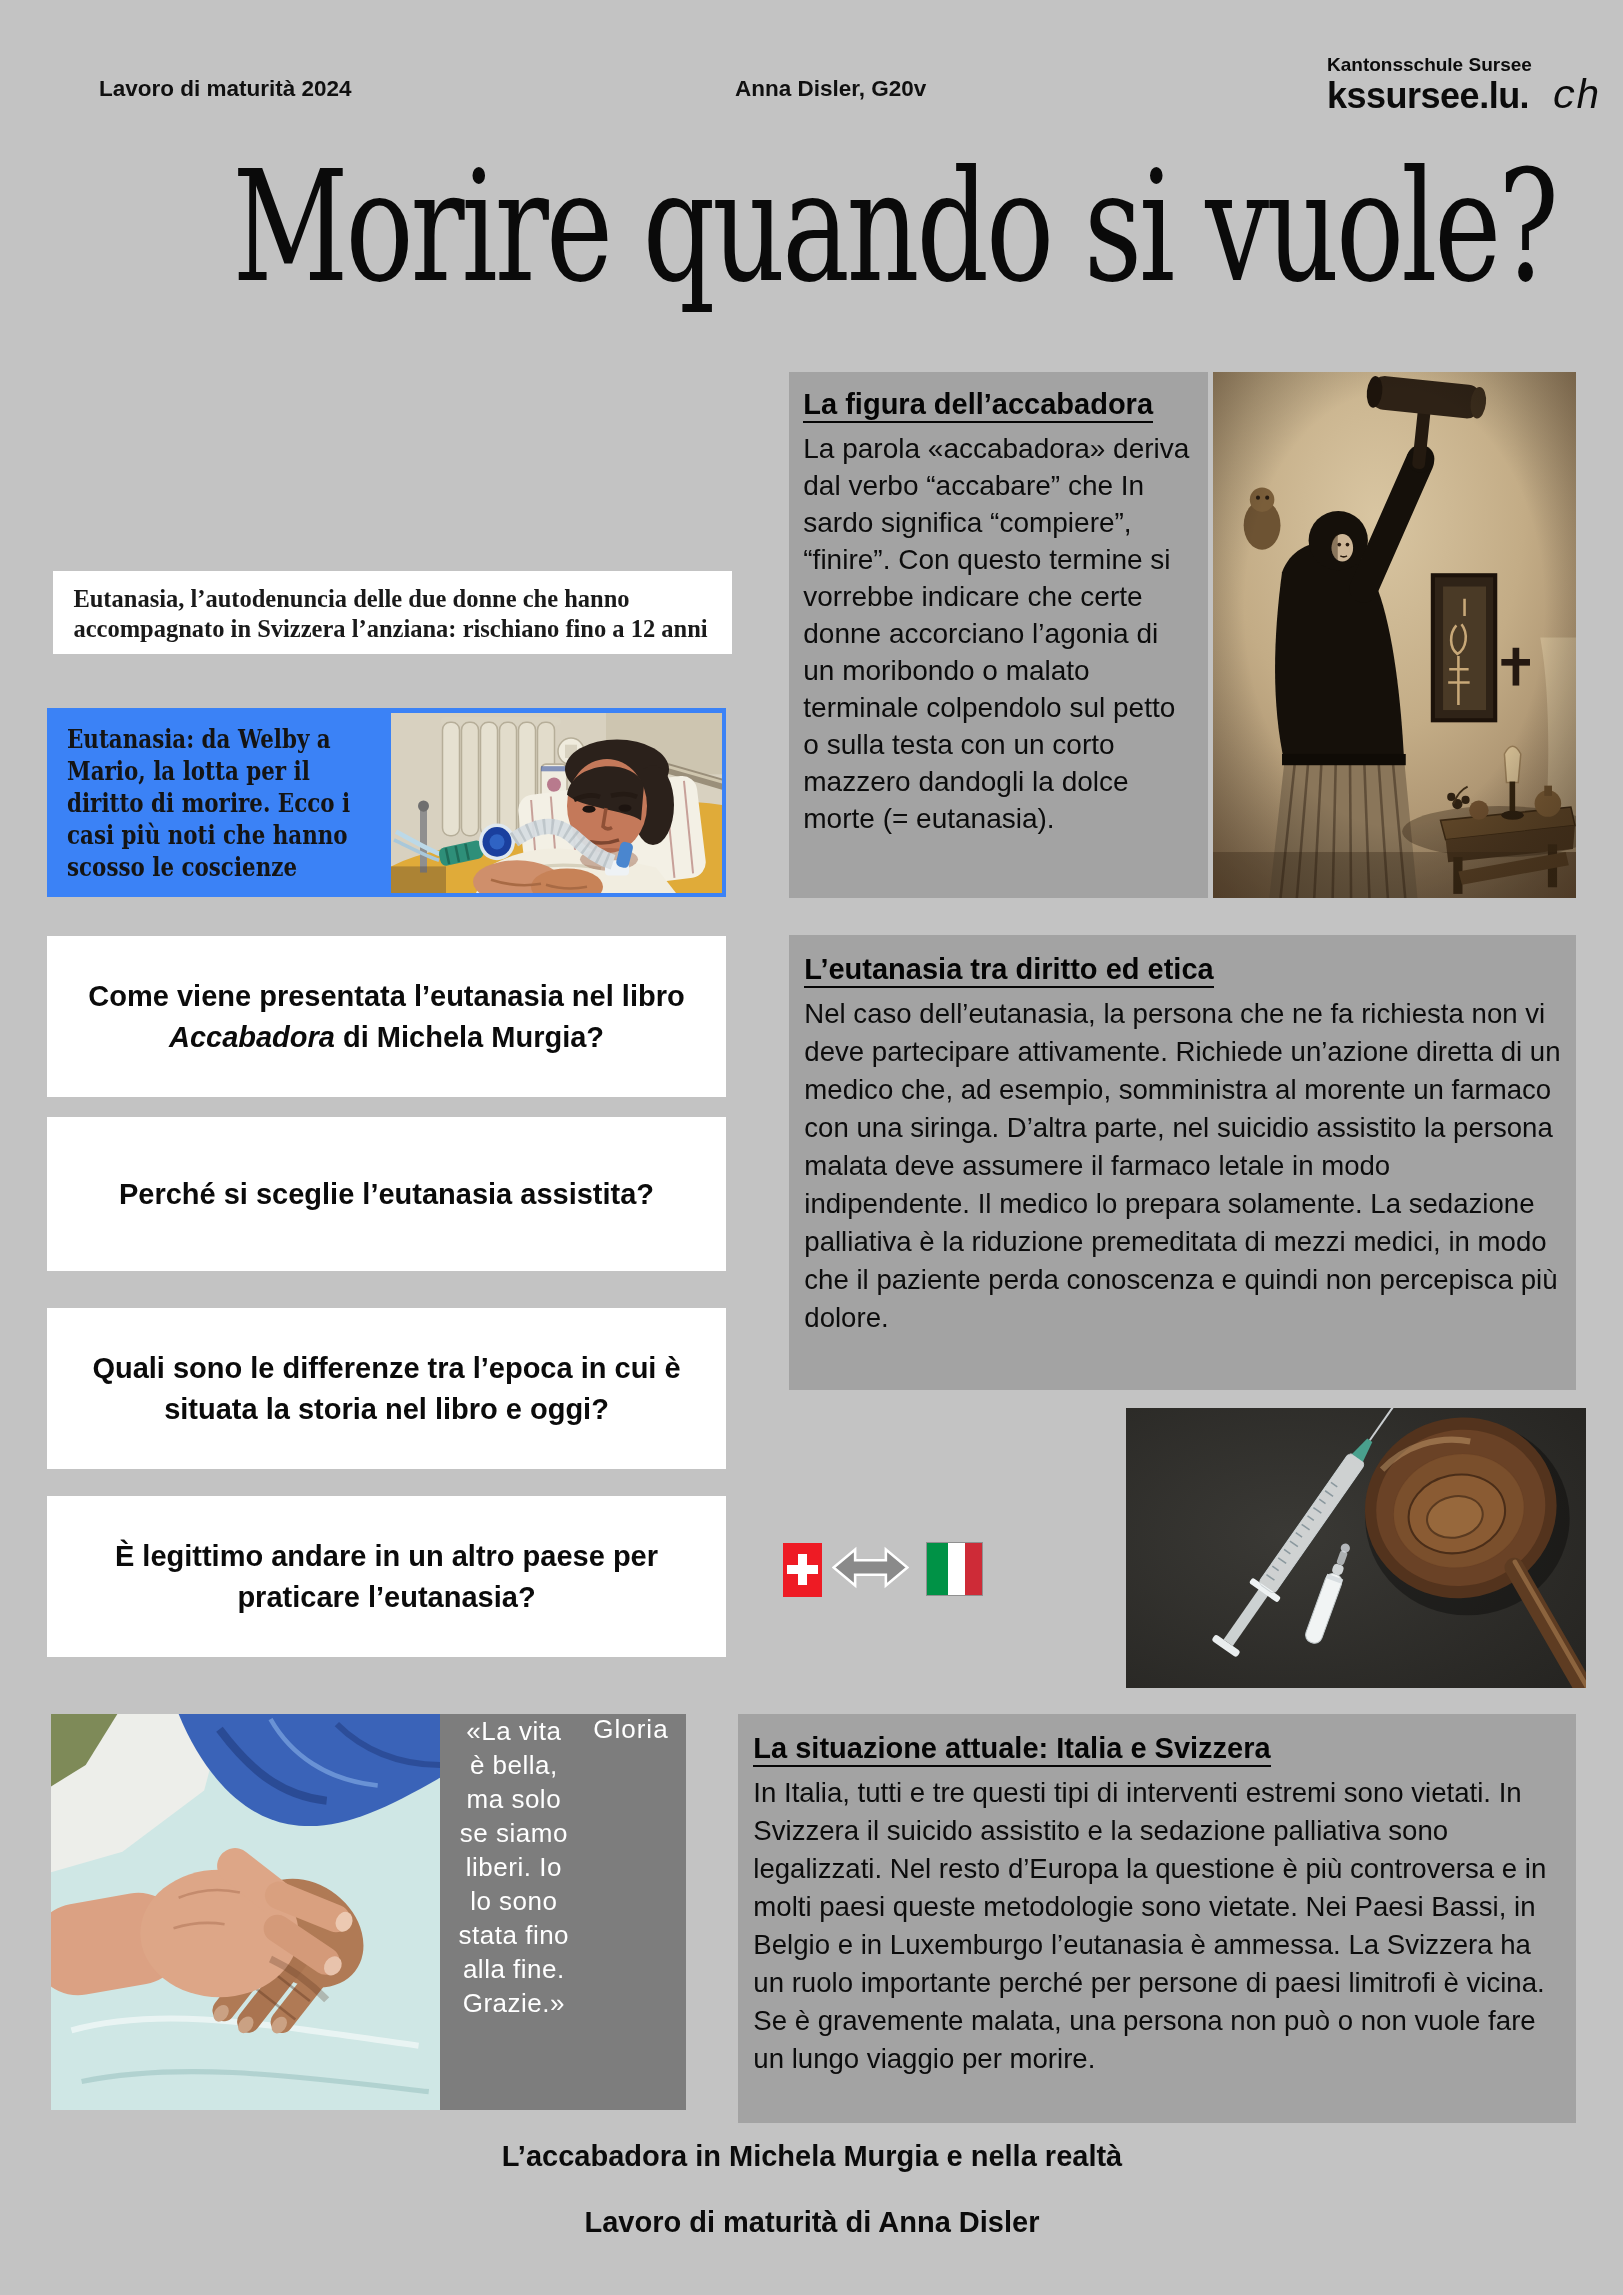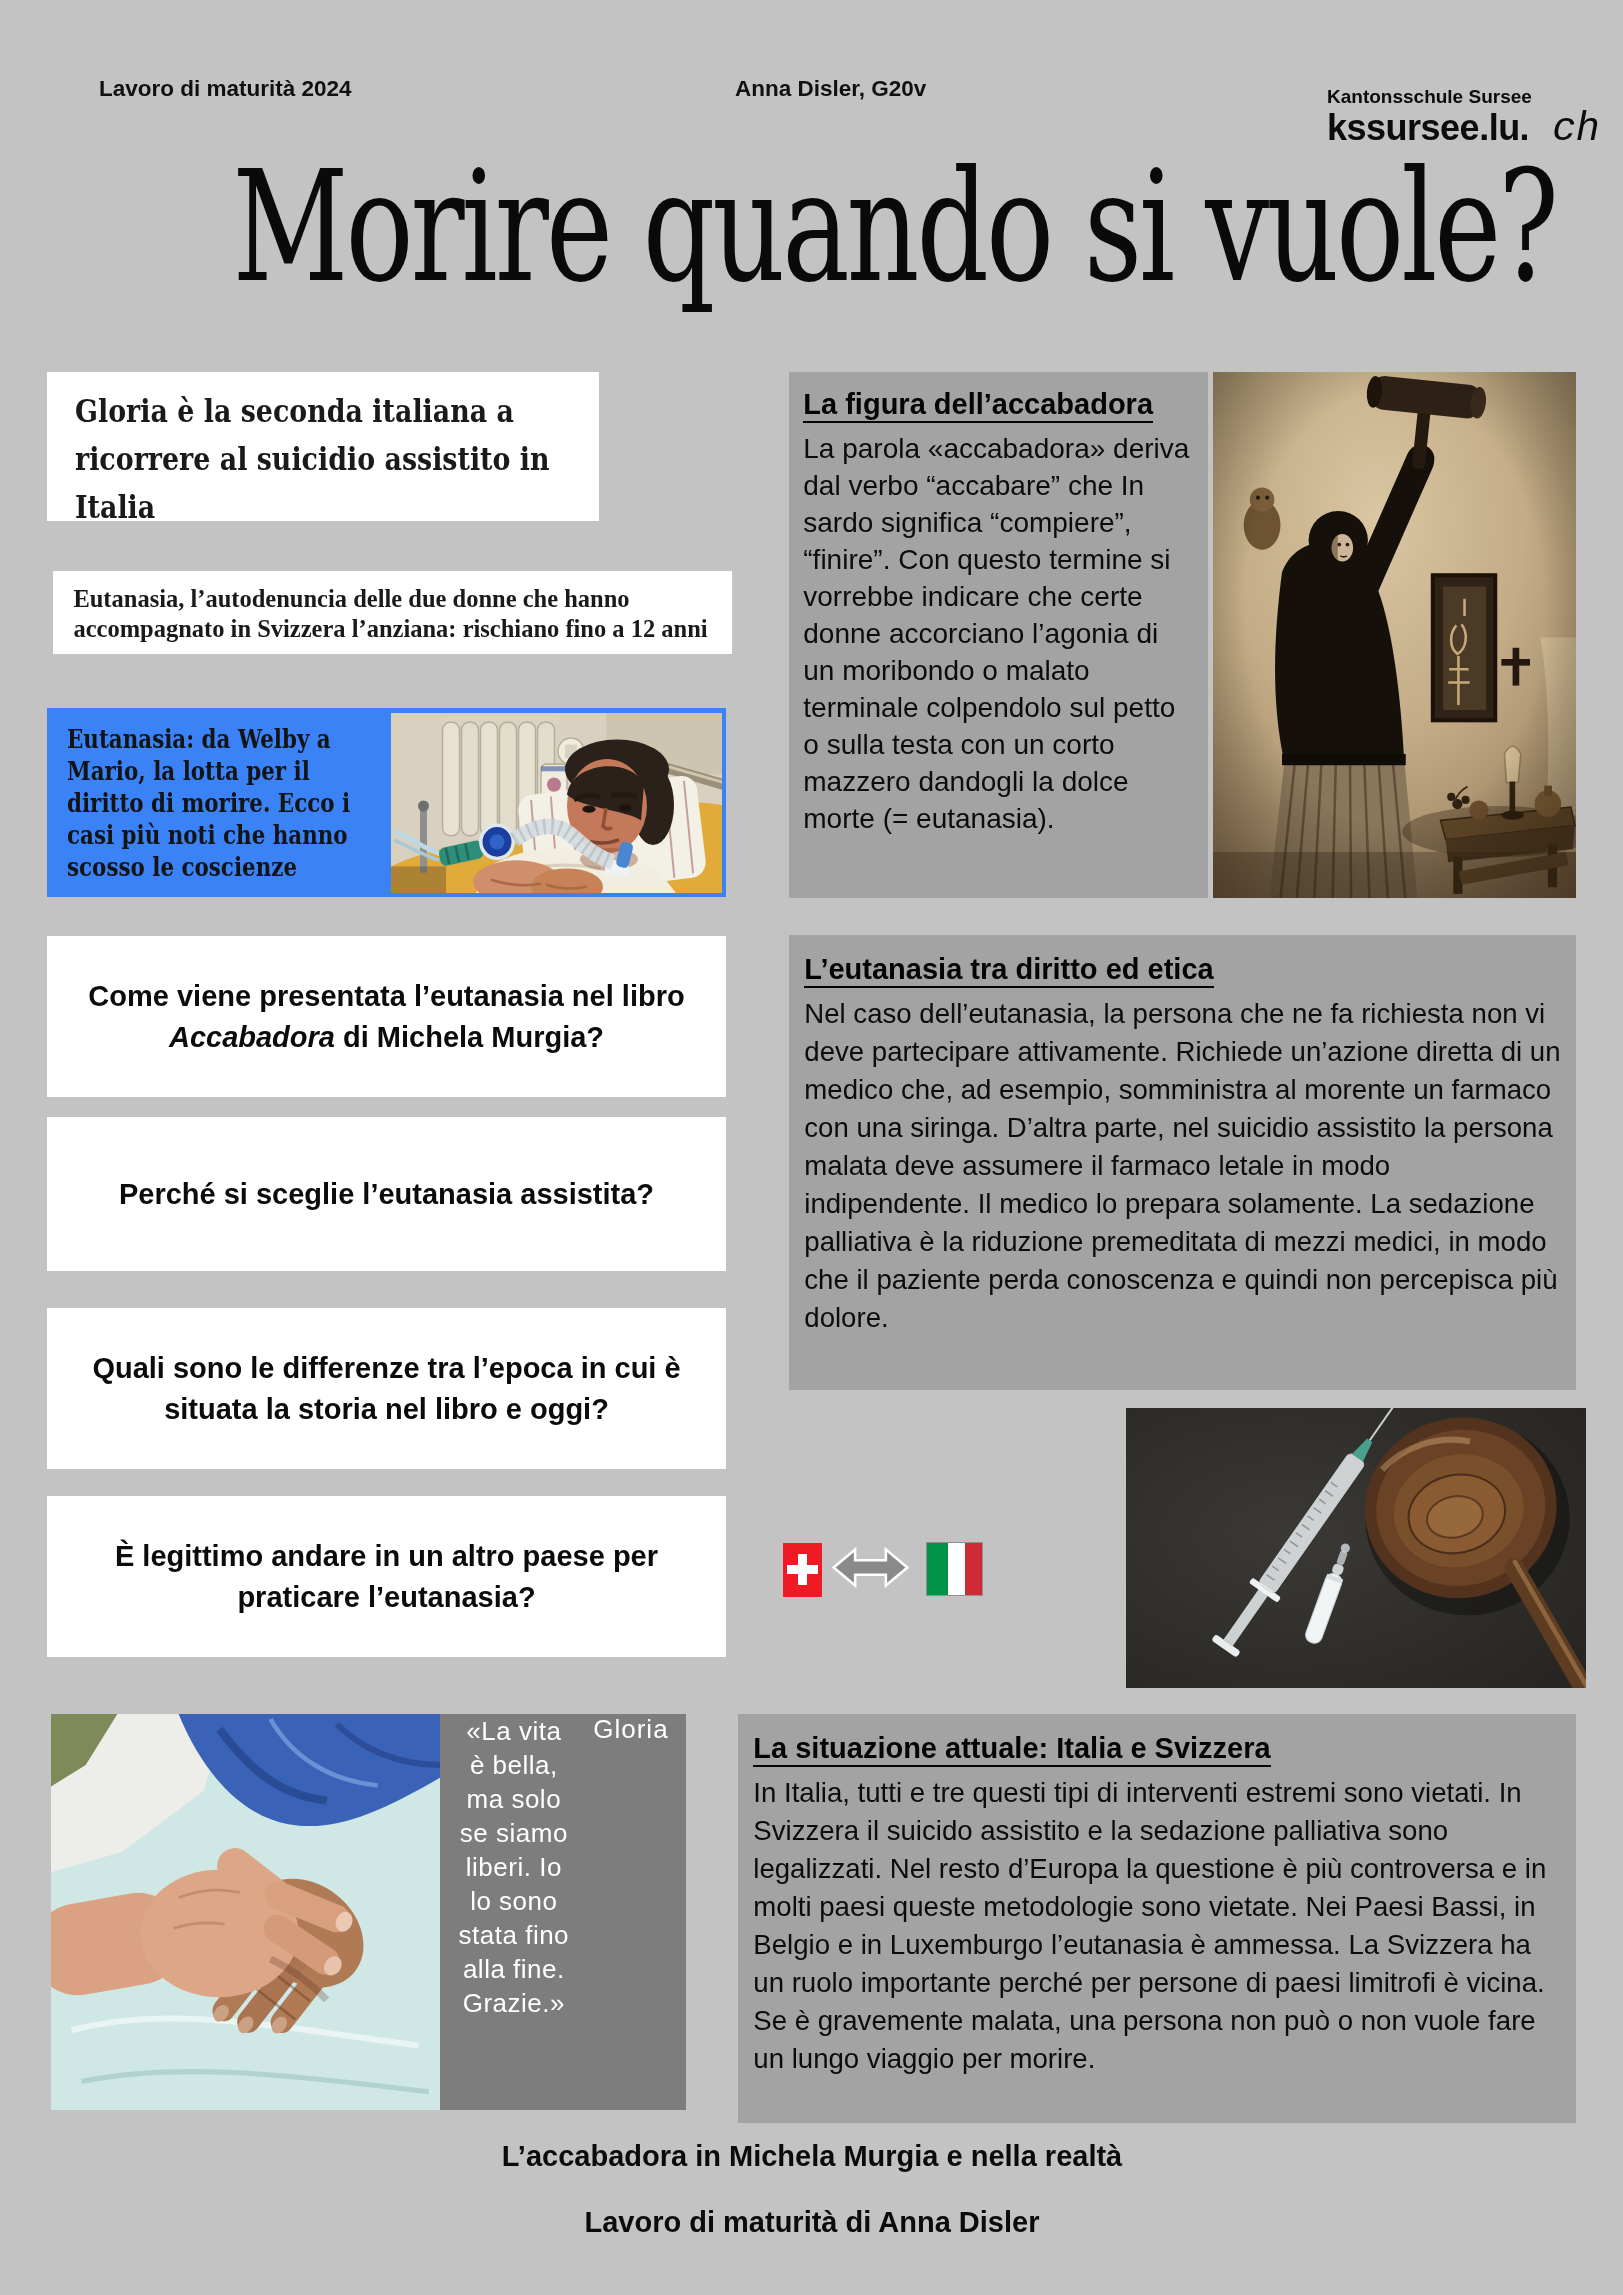--- a/index.html
+++ b/index.html
@@ -3,21 +3,21 @@
 <meta charset="utf-8">
 <style>
   html,body{margin:0;padding:0;background:#c3c3c3;}
   .page{position:relative;width:1624px;height:2295px;background:#c3c3c3;overflow:hidden;
         font-family:"Liberation Sans",sans-serif;color:#0d0d0d;}
   .abs{position:absolute;}
 
   
   .hdr{font-weight:700;font-size:22.5px;line-height:1.2;color:#101010;}
   .logo{ text-align:left;}
-  .logo-school{font-weight:700;font-size:19px;line-height:1.25;color:#0c0c0c;margin-top:32px;}
+  .logo-school{font-weight:700;font-size:19px;line-height:1.25;color:#0c0c0c;}
   .logo-domain{font-weight:700;font-size:36px;line-height:1.05;letter-spacing:-0.5px;color:#0c0c0c;}
   .logo-domain .tld{font-family:Liberation Mono, monospace;font-style:italic;font-weight:400;font-size:40px;margin-left:23px;}
 
   
   .title-wrap{top:142px;left:0;width:100%;text-align:center;}
   .title{display:inline-block;white-space:nowrap;font-family:"DejaVu Serif",serif;font-weight:400;
          font-size:153px;line-height:1.12;letter-spacing:-4.1px;color:#0a0a0a;
          transform:scaleX(.74);transform-origin:center;}
 
   
@@ -68,23 +68,20 @@
   <div class="abs hdr" style="left:735px;top:75px;">Anna Disler, G20v</div>
   <div class="abs logo" style="left:1327px;top:53px;">
     <div class="logo-school">Kantonsschule Sursee</div>
     <div class="logo-domain"><span>kssursee.lu.</span><span class="tld">ch</span></div>
   </div>
 
   <div class="abs title-wrap">
     <h1 class="title" style="margin:0;">Morire quando si vuole?</h1>
   </div>
 
-  <div class="abs card" style="left:47px;top:372px;width:552px;height:149px;">
-    <div class="slab-main">Gloria è la seconda italiana a ricorrere al suicidio assistito in Italia</div>
-  </div>
 
   <div class="abs card" style="left:53px;top:571px;width:679px;height:83px;">
     <div class="slab-sub">Eutanasia, l’autodenuncia delle due donne che hanno accompagnato in Svizzera l’anziana: rischiano fino a 12 anni</div>
   </div>
 
   <div class="abs welby-card" style="left:47px;top:708px;width:679px;height:189px;">
     <div class="slab-welby">Eutanasia: da Welby a Mario, la lotta per il diritto di morire. Ecco i casi più noti che hanno scosso le coscienze</div>
     <div class="abs photo" style="left:344px;top:4.6px;width:331px;height:180px;">
       <svg viewBox="0 0 662 352" preserveAspectRatio="none">
         <rect width="662" height="352" fill="#d8d1c0"></rect>

